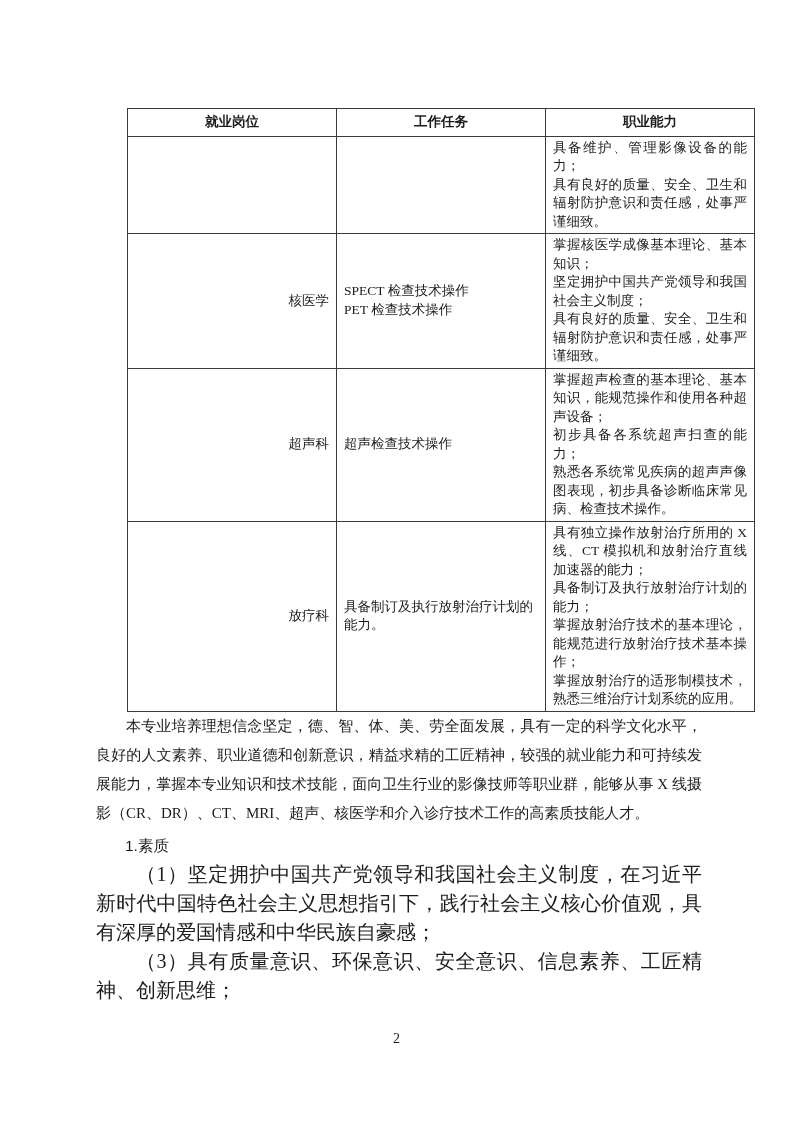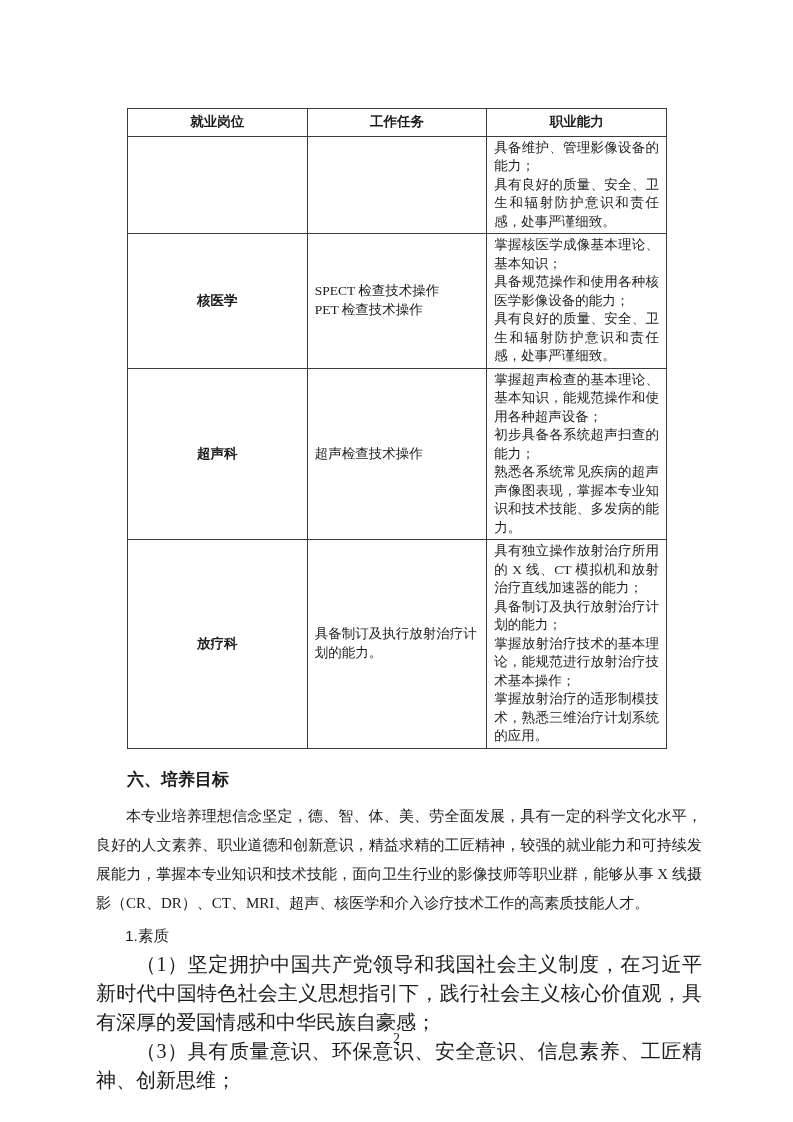--- a/index.html
+++ b/index.html
@@ -16,35 +16,35 @@
   .doc {
     position:absolute;
     left:96px; top:108px;
     width:606px;
   }
   
   table.post-table {
     border-collapse:collapse;
     table-layout:fixed;
     margin-left:31px;
-    width:540px;
+    width:628px;
     font-size:13.5px;
     line-height:18.5px;
   }
   table.post-table th, table.post-table td {
     border:1.2px solid #3a3a3a;
     padding:2px 7px;
   }
   table.post-table th {
     font-weight:bold;
     text-align:center;
     font-size:13.5px;
     padding:4px 0;
   }
-  td.cell-post   { width:74px;  text-align:center; vertical-align:middle; padding:2px 2px;font-weight:bold; }
+  td.cell-post   { width:74px;  text-align:right; vertical-align:middle; padding:2px 2px; }
   td.cell-tasks  { width:141px; vertical-align:middle; white-space:pre-line; }
   td.cell-abil   { width:325px; vertical-align:top;    white-space:pre-line; text-align:justify; }
   
   .sec-title {
     font-family:"Liberation Sans","DejaVu Sans",sans-serif;
     font-weight:bold;
     font-size:17px;
     padding-left:31px;
     margin-top:19px;
     margin-bottom:11px;
@@ -96,42 +96,41 @@
           <td class="cell-post"></td>
           <td class="cell-tasks"></td>
           <td class="cell-abil">具备维护、管理影像设备的能力；
 具有良好的质量、安全、卫生和辐射防护意识和责任感，处事严谨细致。</td>
         </tr>
         <tr>
           <td class="cell-post">核医学</td>
           <td class="cell-tasks">SPECT 检查技术操作
 PET 检查技术操作</td>
           <td class="cell-abil">掌握核医学成像基本理论、基本知识；
-具备规范操作和使用各种核医学影像设备的能力；
+坚定拥护中国共产党领导和我国社会主义制度；
 具有良好的质量、安全、卫生和辐射防护意识和责任感，处事严谨细致。</td>
         </tr>
         <tr>
           <td class="cell-post">超声科</td>
           <td class="cell-tasks">超声检查技术操作</td>
           <td class="cell-abil">掌握超声检查的基本理论、基本知识，能规范操作和使用各种超声设备；
 初步具备各系统超声扫查的能力；
-熟悉各系统常见疾病的超声声像图表现，掌握本专业知识和技术技能、多发病的能力。</td>
+熟悉各系统常见疾病的超声声像图表现，初步具备诊断临床常见病、检查技术操作。</td>
         </tr>
         <tr>
           <td class="cell-post">放疗科</td>
           <td class="cell-tasks">具备制订及执行放射治疗计划的能力。</td>
           <td class="cell-abil">具有独立操作放射治疗所用的 X 线、CT 模拟机和放射治疗直线加速器的能力；
 具备制订及执行放射治疗计划的能力；
 掌握放射治疗技术的基本理论，能规范进行放射治疗技术基本操作；
 掌握放射治疗的适形制模技术，熟悉三维治疗计划系统的应用。</td>
         </tr>
       </tbody>
     </table>
 
-    <div class="sec-title">六、培养目标</div>
     <p class="body-p">本专业培养理想信念坚定，德、智、体、美、劳全面发展，具有一定的科学文化水平，良好的人文素养、职业道德和创新意识，精益求精的工匠精神，较强的就业能力和可持续发展能力，掌握本专业知识和技术技能，面向卫生行业的影像技师等职业群，能够从事 X 线摄影（CR、DR）、CT、MRI、超声、核医学和介入诊疗技术工作的高素质技能人才。</p>
 
     <div class="sub-title">1.素质</div>
 
     <p class="item-p">（1）坚定拥护中国共产党领导和我国社会主义制度，在习近平新时代中国特色社会主义思想指引下，践行社会主义核心价值观，具有深厚的爱国情感和中华民族自豪感；</p>
     <p class="item-p">（3）具有质量意识、环保意识、安全意识、信息素养、工匠精神、创新思维；</p>
 
   </div>
 
   <div class="page-number">2</div>

